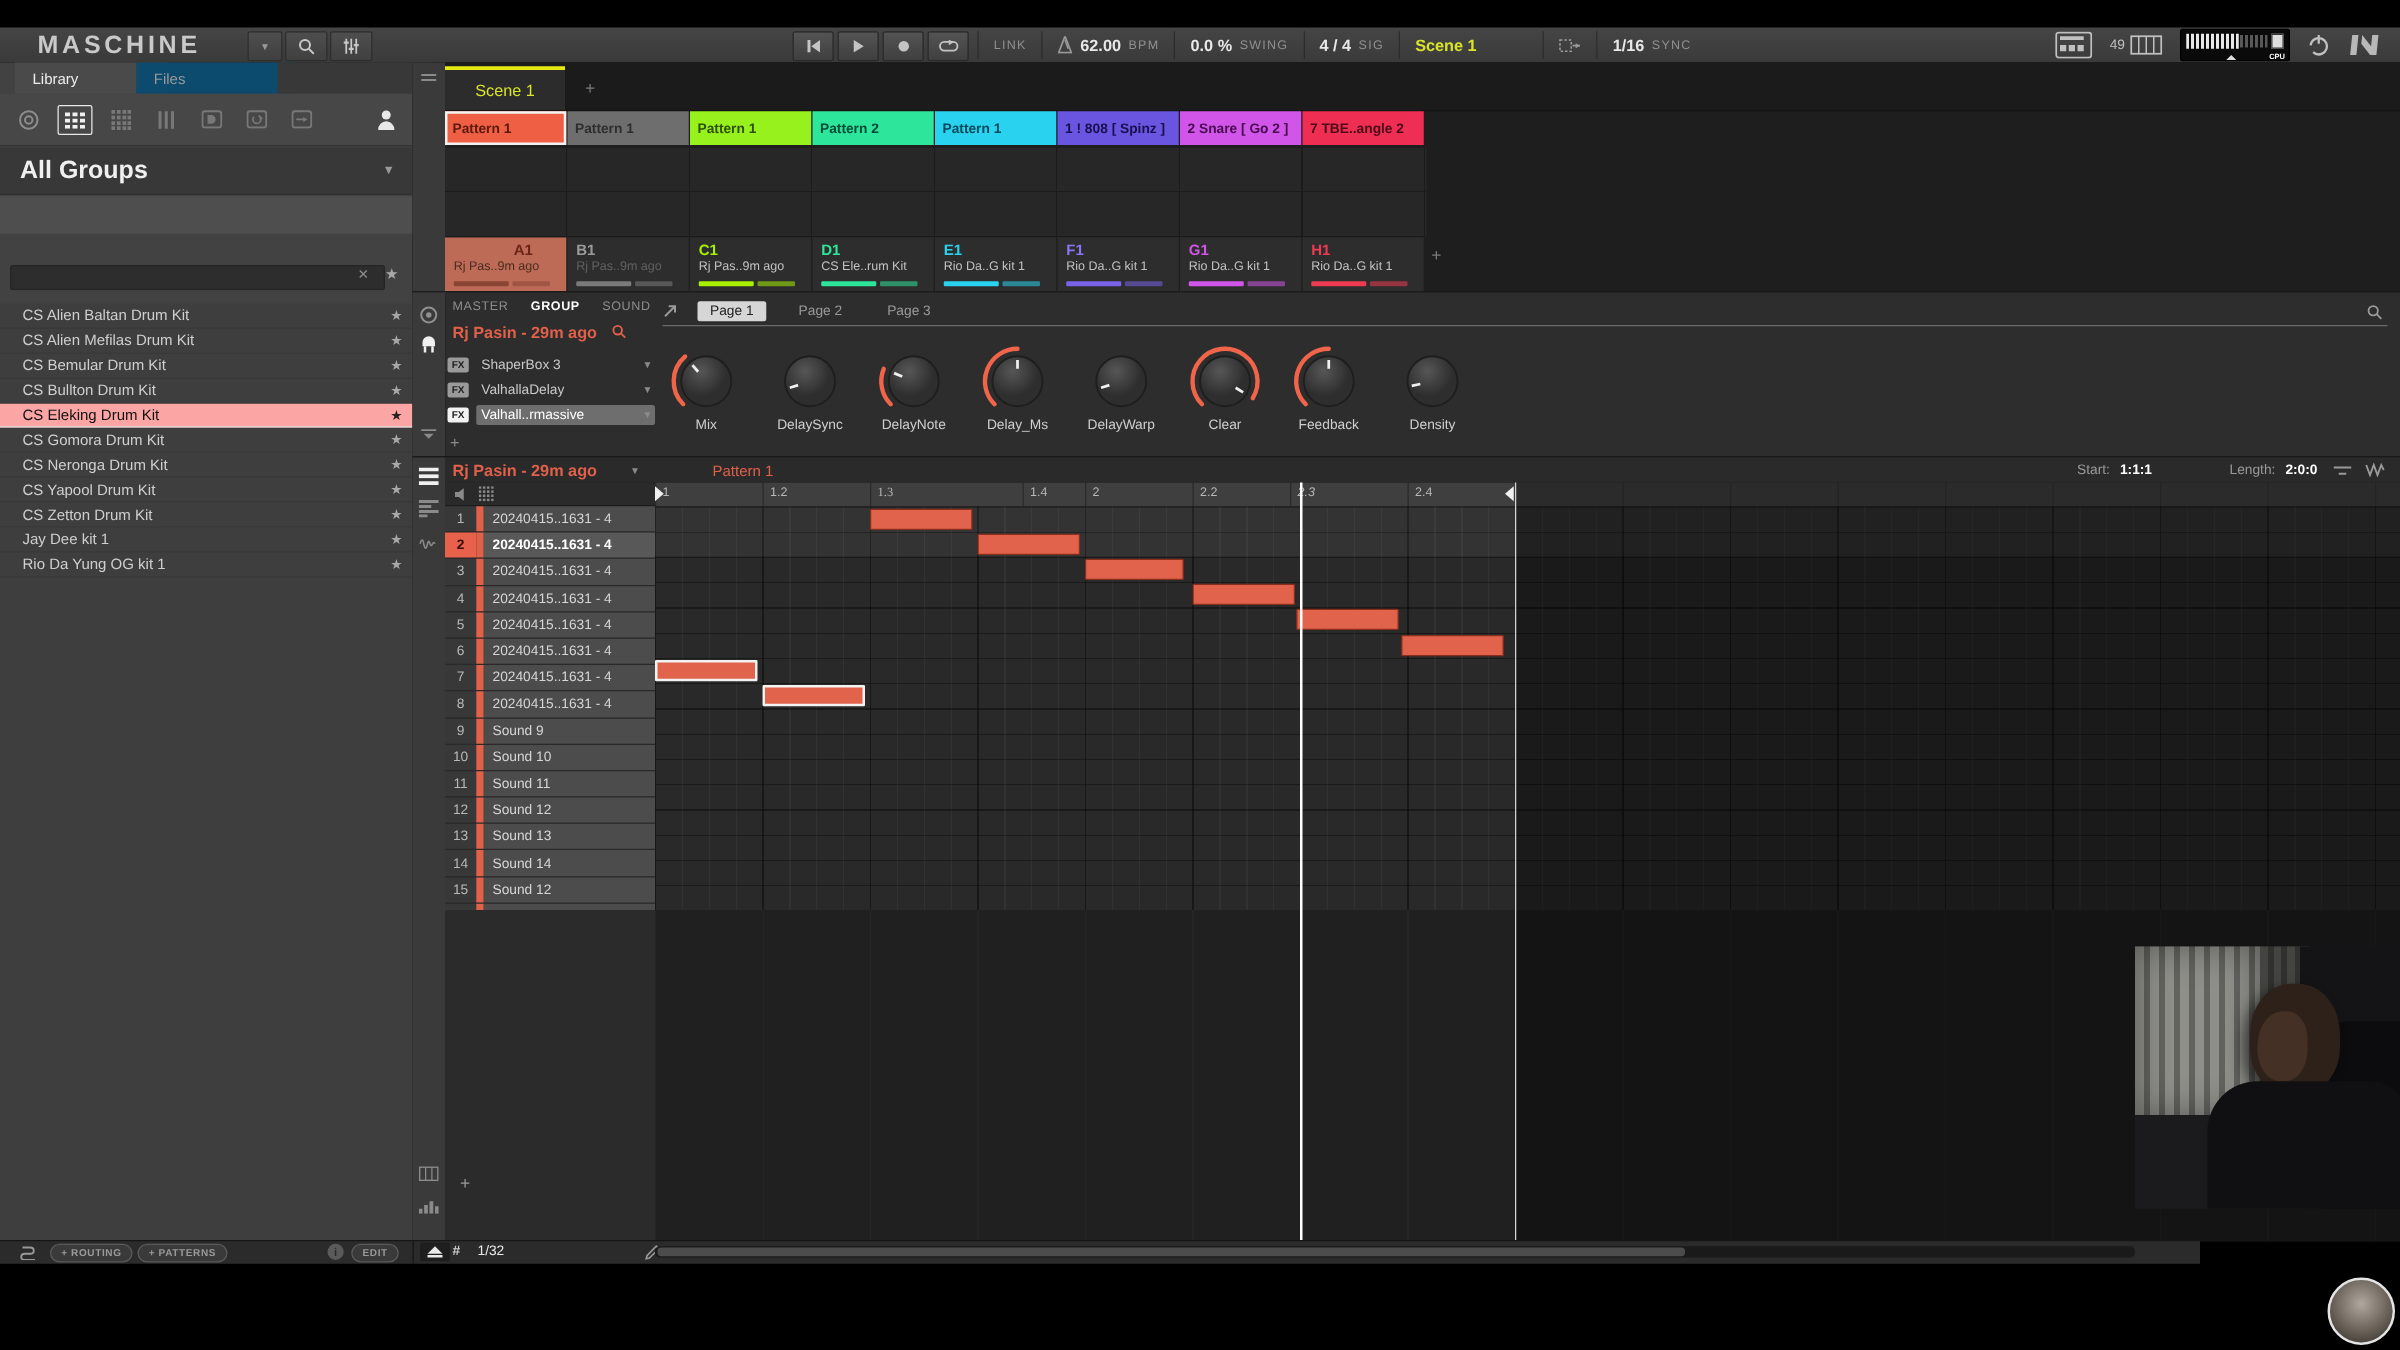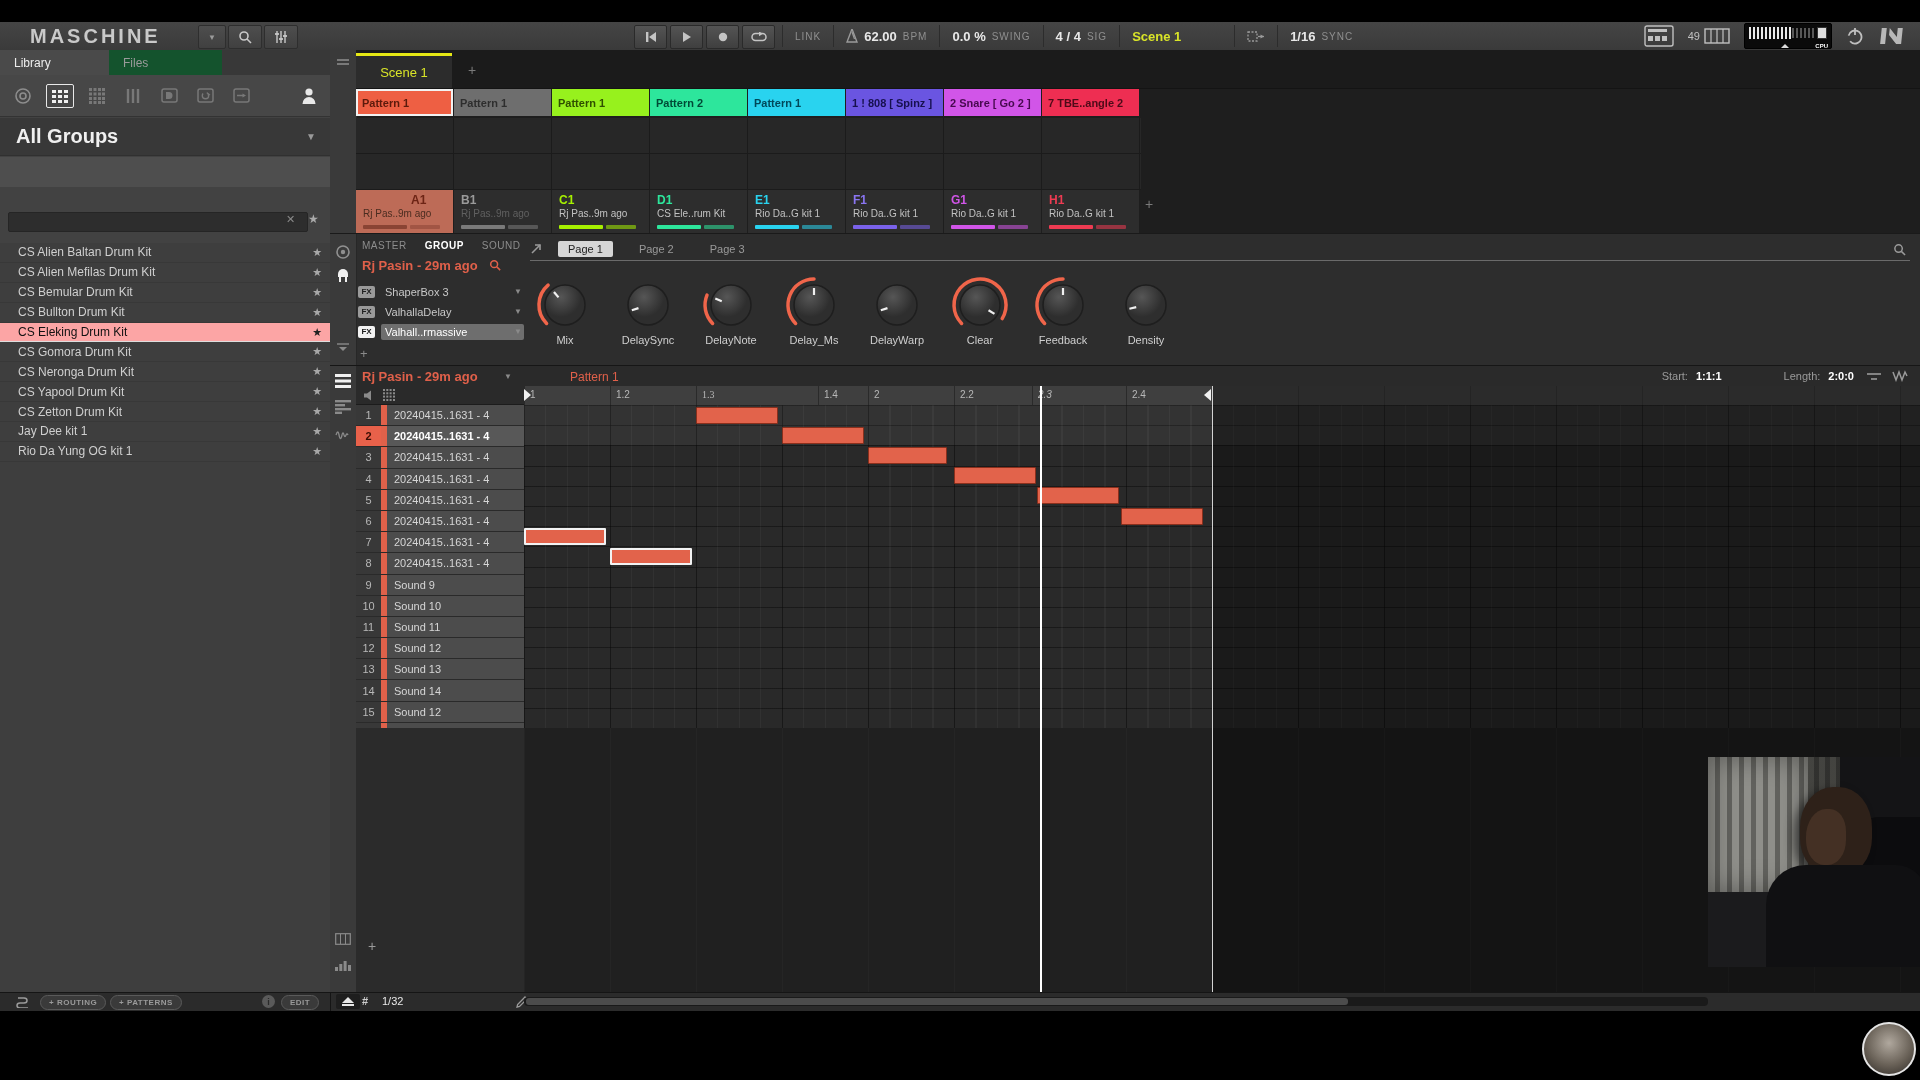--- a/index.html
+++ b/index.html
@@ -140,21 +140,21 @@
   #beyond-loop{position:absolute;top:39px;height:588px;background:rgba(0,0,0,.35);}
   #left-below{position:absolute;left:26px;top:362px;width:168px;height:265px;background:#2b2b2b;}
   #ed-plus{position:absolute;left:38px;top:572px;color:#9a9a9a;font-size:14px;}
   #clip-layer{position:absolute;left:194px;top:39px;width:1396px;height:323px;}
   .clip{position:absolute;height:17px;background:#e2634b;border:1px solid #8a2f1c;box-sizing:border-box;border-radius:1px;}
   .clip.sel{border:2px solid #f2f2f2;}
   #playhead{position:absolute;top:20px;width:2px;height:607px;background:#fff;}
   #looptail{position:absolute;top:20px;width:1px;height:607px;background:rgba(255,255,255,.8);}
 
   
-  #bottombar{left:0;top:992px;width:1920px;height:18px;background:#2b2b2b;border-top:1px solid #151515;}
+  #bottombar{left:0;top:992px;width:1760px;height:18px;background:#2b2b2b;border-top:1px solid #151515;}
   .pill{position:absolute;top:2px;height:13px;border:1px solid #5a5a5a;border-radius:8px;background:#3a3a3a;
      color:#9a9a9a;font-size:8px;font-weight:bold;display:flex;align-items:center;padding:0 8px;letter-spacing:.5px;}
   #bb-grid{position:absolute;left:382px;top:2px;font-size:11px;color:#e8e8e8;}
   #bb-hash{position:absolute;left:362px;top:2px;font-size:11px;color:#cfcfcf;font-weight:bold;}
   #bb-eject{position:absolute;left:336px;top:1px;width:24px;height:15px;background:#1e1e1e;border-radius:2px;
      display:flex;flex-direction:column;align-items:center;justify-content:center;}
   #bb-eject .tri{width:0;height:0;border-left:6px solid transparent;border-right:6px solid transparent;
      border-bottom:6px solid #e8e8e8;}
   #bb-eject .bar{width:12px;height:2px;background:#e8e8e8;margin-top:1px;}
   #bb-scroll{position:absolute;left:524px;top:4px;width:1184px;height:9px;background:#1a1a1a;border-radius:4px;}
@@ -294,24 +294,24 @@
         <circle cx="9" cy="10" r="6.5" fill="none" stroke="#c0c0c0" stroke-width="1.8" stroke-dasharray="28 6" transform="rotate(-115 9 10)"></circle>
         <line x1="9" y1="1" x2="9" y2="8" stroke="#c0c0c0" stroke-width="1.8"></line>
         </svg>
       <svg width="34" height="20" viewBox="0 0 34 20">
         <path d="M4 2 h5 v16 h-5 z M12 2 l8 9 v-9 h5 v16 h-5 l-8 -9 v9 h0 z" fill="#b8b8b8" transform="skewX(-6)"></path>
         </svg>
     </div>
   </div>
 
   <div id="sidebar" class="abs">
-    <div class="sb-tab" style="left:0;width:108px;background:#4a4a4a;color:#ededed;">
+    <div class="sb-tab" style="left:12px;width:108px;background:#4a4a4a;color:#ededed;">
       <span>Library</span>
       </div>
-    <div class="sb-tab" style="left:109px;width:112px;background:#14532d;color:#9a9a9a;">
+    <div class="sb-tab" style="left:109px;width:112px;background:#0c4a6e;color:#9a9a9a;">
       <span>Files</span>
       </div>
     <div class="sb-tab" style="left:222px;width:108px;background:#383838;"></div>
 
     <div id="sb-icons">
       <div class="sbi">
         <svg width="18" height="18" viewBox="0 0 18 18">
             <circle cx="9" cy="9" r="7" fill="none" stroke="#8d8d8d" stroke-width="1.6"></circle>
         <circle cx="9" cy="9" r="3" fill="none" stroke="#8d8d8d" stroke-width="1.6"></circle>
           </svg>

